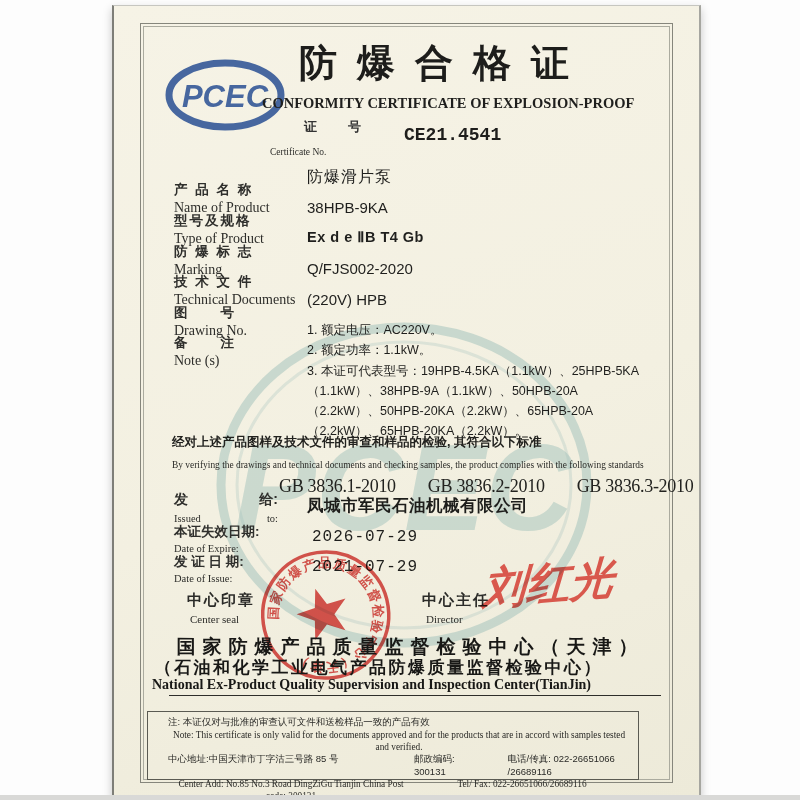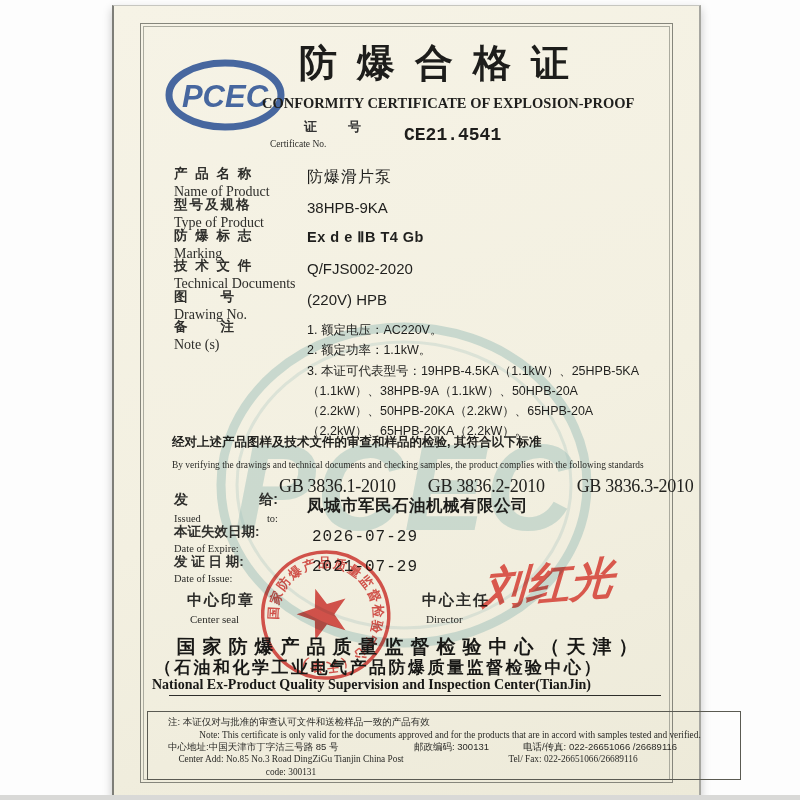--- a/index.html
+++ b/index.html
@@ -16,25 +16,25 @@
   .abs{position:absolute;}
   .cn{color:#2b2b28;}
   
   .logo-wrap{left:50px;top:53px;width:122px;height:72px;}
   .title{left:148px;top:32px;width:344px;text-align:center;font-family:"DejaVu Serif",serif;
     font-size:38px;font-weight:bold;letter-spacing:20px;text-indent:20px;white-space:nowrap;color:#1d1d1b;}
   .subtitle{left:148px;top:89px;width:344px;text-align:center;font-family:"Liberation Serif",serif;
     font-size:14.5px;font-weight:bold;color:#1f1f1d;white-space:nowrap;}
   .certno-row{left:156px;top:112px;display:flex;}
   .certno-label .l1{font-size:13px;font-weight:600;letter-spacing:9px;color:#333;margin-left:34px;}
-  .certno-label .l2{font-size:9.5px;font-family:"Liberation Serif",serif;color:#2d2d2a;white-space:nowrap;margin-top:3px;}
+  .certno-label .l2{font-size:9.5px;font-family:"Liberation Serif",serif;color:#2d2d2a;white-space:nowrap;margin-top:11px;}
   .certno-value{margin-left:34px;padding-top:7px;font-family:"Liberation Mono",monospace;font-size:18px;color:#1e1e1c;font-weight:bold;}
   
   .flabel{left:60px;width:112px;}
-  .flabel .l1{font-size:13.5px;font-weight:600;letter-spacing:2px;color:#2f2f2c;white-space:nowrap;}
+  .flabel .l1{font-size:13.5px;font-weight:600;letter-spacing:2px;color:#2f2f2c;white-space:nowrap;margin-top:16px;}
   .flabel .l2{font-size:14px;font-family:Liberation Serif, serif;color:#2d2d2a;white-space:nowrap;margin-top:1px;}
   .fvalue{left:193px;font-size:15px;color:#1f1f1d;white-space:nowrap;}
   .notes{left:193px;top:314px;width:338px;font-size:12.5px;line-height:1.62;color:#1f1f1d;}
   
   .watermark{left:98px;top:312px;width:384px;height:334px;pointer-events:none;}
   
   .stmt-cn{left:58px;top:428px;width:480px;font-size:12.5px;font-weight:700;color:#22221f;white-space:nowrap;}
   .stmt-en{left:58px;top:453px;width:492px;font-size:10px;font-family:"Liberation Serif",serif;color:#2a2a27;
     white-space:nowrap;transform:scaleX(.94);transform-origin:left;}
   .standards{left:165px;top:470px;display:flex;gap:32px;font-family:Liberation Serif, serif;
@@ -52,21 +52,21 @@
   .signature{left:368px;top:546px;width:180px;font-family:"DejaVu Serif",serif;font-style:italic;font-weight:bold;
     font-size:44px;color:#e4504a;transform:rotate(-5deg) skewX(-8deg);opacity:.92;white-space:nowrap;mix-blend-mode:multiply;}
   .org1{left:38px;top:628px;width:510px;text-align:center;font-family:"DejaVu Serif",serif;font-size:19px;
     font-weight:700;letter-spacing:7px;text-indent:7px;white-space:nowrap;color:#181816;}
   .org2{left:38px;top:650px;width:510px;text-align:left;font-family:Liberation Mono, monospace;font-size:17px;
     font-weight:700;letter-spacing:2.5px;text-indent:2.5px;white-space:nowrap;color:#181816;}
   .org3{left:38px;top:671px;width:510px;text-align:left;font-family:"Liberation Serif",serif;font-size:14px;
     font-weight:bold;color:#181816;white-space:nowrap;}
   .org-rule{left:55px;top:689px;width:492px;border-top:1.5px solid #2e2e2a;}
   
-  .footer-box{left:33px;top:705px;width:594px;height:69px;border:1.2px solid #5a5a52;box-sizing:border-box;
+  .footer-box{left:33px;top:705px;width:492px;height:69px;border:1.2px solid #5a5a52;box-sizing:border-box;
     padding:4px 8px 0 20px;font-size:9.5px;color:#2a2a27;line-height:1.32;}
   .footer-grid{display:grid;grid-template-columns:246px auto;}
   .footer-box .en{font-family:"Liberation Serif",serif;font-size:9.3px;text-align:center;}
   .f-inline{display:flex;gap:34px;}
 </style>
 </head>
 <body>
 
 <div class="photo">
   <div class="paper">

